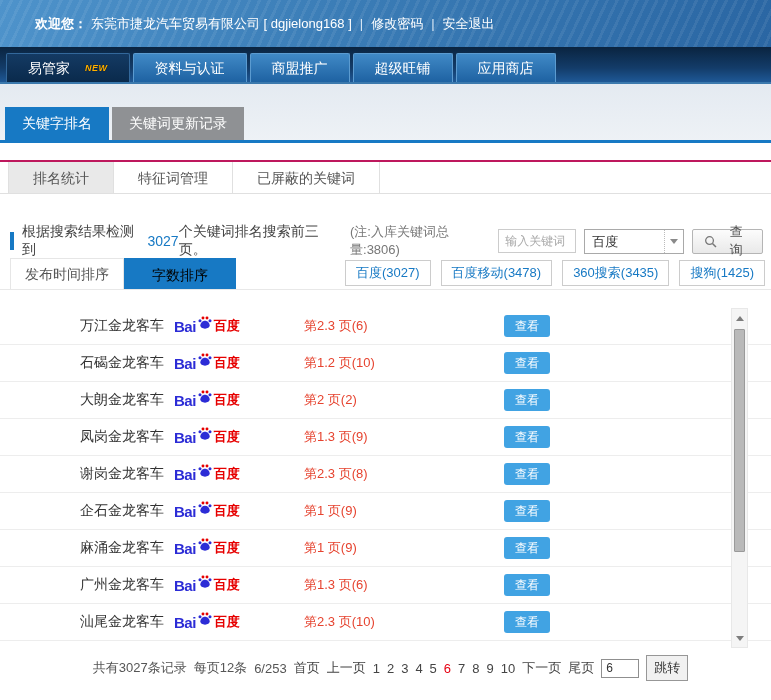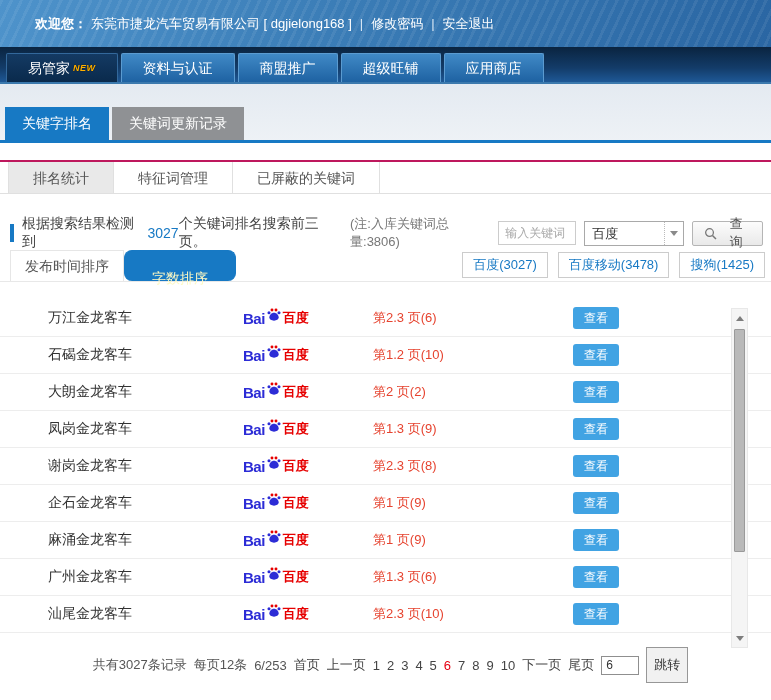--- a/index.html
+++ b/index.html
@@ -36,21 +36,21 @@
     background:linear-gradient(#4089c6,#1e62a2);
     border:1px solid #5b9bd0; border-bottom:none;
     border-radius:2px 2px 0 0; display:flex; align-items:center;
   }
   .nav-tab.active{
     background:linear-gradient(#143a63,#0a2a4c);
     border-color:#33689b;
   }
   .new-badge{
     font-size:9px; font-weight:bold; font-style:italic; color:#ffb100;
-    margin-left:3px; letter-spacing:0.5px; text-shadow:0 0 1px #000;
+    margin-left:15px; letter-spacing:0.5px; text-shadow:0 0 1px #000;
   }
 
   
   .gray-zone{ background:linear-gradient(#e4eaf1,#eef2f6); padding-top:23px; }
   .tab-row{ display:flex; padding-left:5px; }
   .main-tab{
     height:33px; line-height:33px; padding:0 17px; margin-right:3px;
     color:#fff; font-size:14px; cursor:pointer; background:#8f9194;
   }
   .main-tab.active{ background:#1779c4; }
@@ -64,21 +64,21 @@
     display:flex; padding-left:8px;
   }
   .subtab{
     line-height:32px; padding:0 24px; font-size:14px; color:#555;
     border-right:1px solid #e0e0e0; background:#fff; cursor:pointer;
   }
   .subtab:first-child{ border-left:1px solid #e0e0e0; }
   .subtab.active{ background:#e9e9e9; }
 
   .info-row{
-    margin-top:24px; height:30px; display:flex; justify-content:space-between;
+    margin-top:32px; height:30px; display:flex; justify-content:space-between;
     align-items:center; padding:0 8px 0 10px;
   }
   .info-left{ display:flex; align-items:center; font-size:14px; color:#444; }
   .v-bar{ display:inline-block; width:4px; height:18px; background:#1779c4; margin-right:8px; }
   .count-blue{ color:#1779c4; }
   .note{ font-size:13px; color:#777; margin-left:4px; }
   .info-right{ display:flex; align-items:center; gap:8px; }
   .kw-input{
     width:78px; height:24px; border:1px solid #ccc; padding:0 6px; font-size:12px; color:#333;
     font-family:"Liberation Sans",sans-serif;
@@ -103,32 +103,32 @@
   .sort-row{
     margin-top:2px; display:flex; justify-content:space-between; align-items:flex-end;
     border-bottom:1px solid #e8e8e8; padding-right:6px;
   }
   .sort-tabs{ display:flex; padding-left:10px; }
   .sort-tab{
     line-height:30px; height:31px; padding:0 14px; font-size:14px; color:#555;
     background:#fff; border:1px solid #e6e6e6; border-bottom:none; cursor:pointer;
   }
   .sort-tab.active{
-    background:#1779c4; color:#fef9c3; border-color:#1779c4; padding:12px 27px;border-radius:8px;
+    background:#1779c4; color:#000000; border-color:#1779c4; padding:1px 27px;
   }
   .filters{ display:flex; gap:10px; margin-bottom:3px; }
   .filter-box{
     border:1px solid #ccc; line-height:24px; padding:0 10px; color:#1779c4;
     font-size:13px; background:#fff; cursor:pointer; white-space:nowrap;
   }
 
   
   .ktable{ margin-top:18px; }
   .trow{ height:37px; display:flex; align-items:center; border-bottom:1px solid #ededed; }
-  .kw{ width:243px; padding-left:48px; font-size:14px; color:#333; }
+  .kw{ width:174px; padding-left:80px; font-size:14px; color:#333; }
   .logo{ width:130px; display:flex; align-items:center; }
   .logo .bai{ font-weight:bold; font-size:15px; color:#2c2cd6; letter-spacing:-0.5px; }
   .logo .paw{ margin:0 1px 6px 1px; }
   .logo .du{ font-weight:bold; font-size:13px; color:#e60000; }
   .rank{ width:190px; font-size:13px; color:#e6432f; }
   .view-btn{
     width:46px; height:22px; background:#41a3e3; color:#fff; font-size:12px;
     border:none; border-radius:3px; cursor:pointer; margin-left:10px;
     font-family:"Liberation Sans",sans-serif;
   }
@@ -155,21 +155,21 @@
   }
   .pg-static{ color:#555; }
   .pg-link{ color:#444; cursor:pointer; }
   .pg-num{ color:#444; cursor:pointer; }
   .pg-num.current{ color:#e60012; cursor:default; }
   .jump-input{
     width:38px; height:19px; border:1px solid #8f8f8f; font-size:12px; padding:0 4px; color:#333;
     font-family:"Liberation Sans",sans-serif;
   }
   .jump-btn{
-    height:36px; padding:0 7px; border:1px solid #979797; background:#f1f1f1;
+    height:26px; padding:0 7px; border:1px solid #979797; background:#f1f1f1;
     font-size:13px; color:#333; cursor:pointer; font-family:"Liberation Sans",sans-serif;
   }
 </style>
 </head>
 <body>
 
 <div class="page">
 
   <header class="welcome-bar">
     <span class="w-prefix">欢迎您：</span>
@@ -242,20 +242,21 @@
     </div>
 
     <div class="sort-row">
       <div class="sort-tabs">
         <div class="sort-tab">发布时间排序</div>
         <div class="sort-tab active">字数排序</div>
       </div>
       <div class="filters">
         <div class="filter-box">百度(3027)</div>
         <div class="filter-box">百度移动(3478)</div>
+        <div class="filter-box">360搜索(3435)</div>
         <div class="filter-box">搜狗(1425)</div>
       </div>
     </div>
 
     <div class="ktable">
 
       <div class="trow">
         <span class="kw">万江金龙客车</span>
         <span class="logo">
           <span class="bai">Bai</span>

